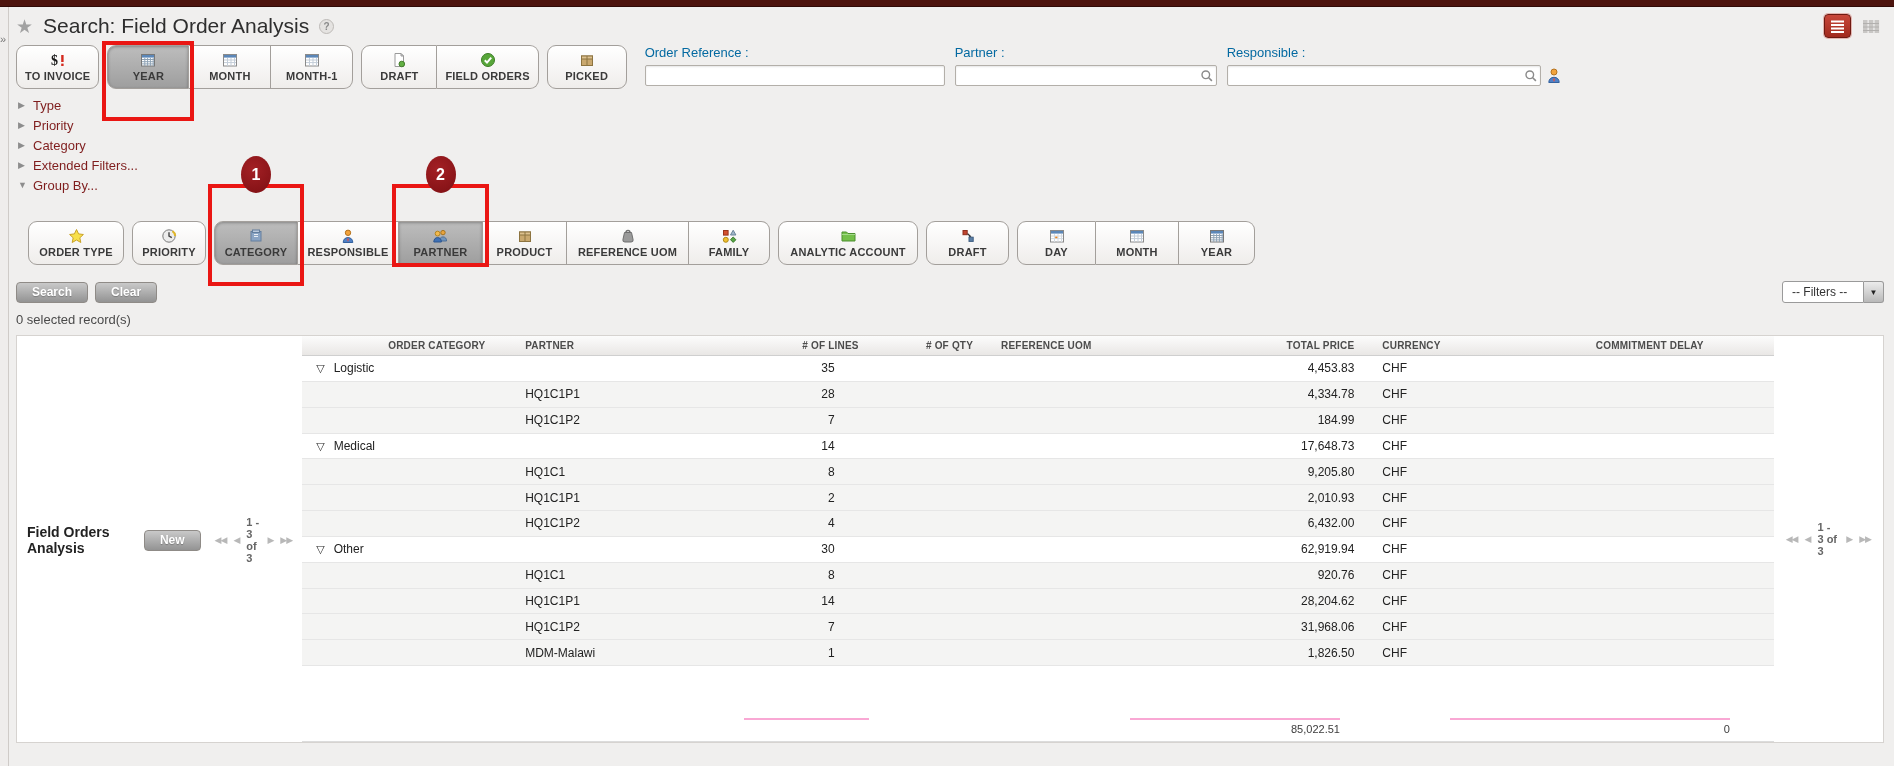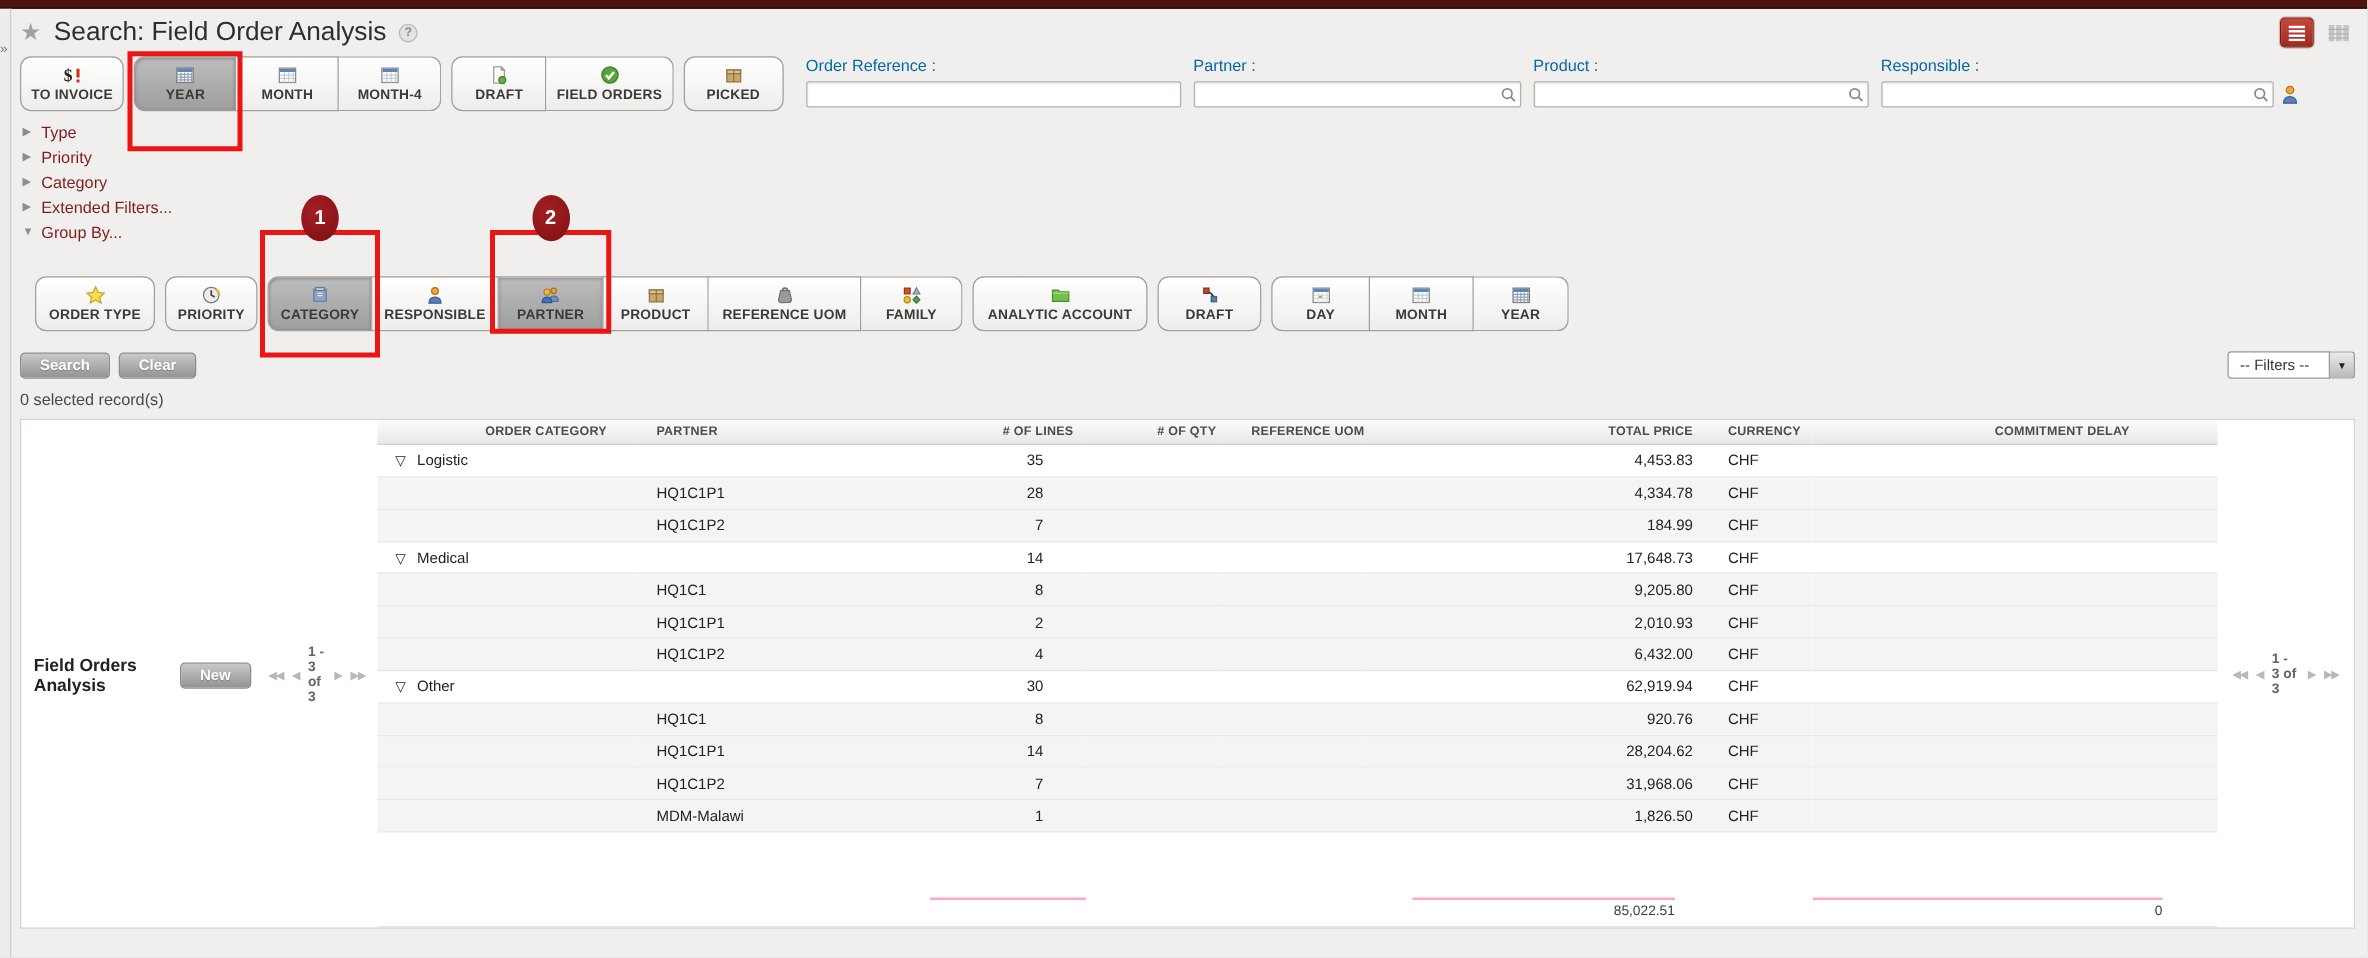--- a/index.html
+++ b/index.html
@@ -191,21 +191,21 @@
           <span class="lb">MONTH</span>
         </button>
         <button class="btn" style="min-width:82px">
           <svg width="16" height="16">
             <rect x="1.5" y="2.5" width="13" height="11.5" fill="#fff" stroke="#8a8a8a"></rect>
             <rect x="2" y="3" width="12" height="2.6" fill="#5b87b8"></rect>
             <g stroke="#c3cdd8">
                 <path d="M2 8h12M2 10.6h12M5.5 6v8M9 6v8M12.5 6v8"></path>
               </g>
           </svg>
-          <span class="lb">MONTH-4</span>
+          <span class="lb">MONTH-1</span>
         </button>
       </div>
       <span class="gap8"></span>
       <div class="bgroup">
         <button class="btn" style="min-width:76px">
           <svg width="16" height="16">
             <path d="M4 1.5h6l2.5 2.5v10.5H4z" fill="#fff" stroke="#9a9a9a"></path>
             <path d="M10 1.5l2.5 2.5H10z" fill="#dcdcdc" stroke="#9a9a9a"></path>
             <circle cx="10.8" cy="12" r="2.8" fill="#62b043" stroke="#447d2c"></circle>
           </svg>
@@ -231,30 +231,20 @@
 
       <div class="field" style="margin-left:18px">
         <span class="flabel">Order Reference :</span>
         <div class="iwrap" style="width:300px">
           <input style="">
         </div>
       </div>
       <div class="field">
         <span class="flabel">Partner :</span>
         <div class="iwrap" style="width:262px">
-          <input style="">
-          <svg class="mag" width="14" height="14">
-            <circle cx="5.8" cy="5.8" r="3.8" fill="none" stroke="#8a8a8a" stroke-width="1.4"></circle>
-            <path d="M8.7 8.7l3.2 3.2" stroke="#8a8a8a" stroke-width="1.6"></path>
-          </svg>
-        </div>
-      </div>
-      <div class="field">
-        <span class="flabel">Product :</span>
-        <div class="iwrap" style="width:268px">
           <input style="">
           <svg class="mag" width="14" height="14">
             <circle cx="5.8" cy="5.8" r="3.8" fill="none" stroke="#8a8a8a" stroke-width="1.4"></circle>
             <path d="M8.7 8.7l3.2 3.2" stroke="#8a8a8a" stroke-width="1.6"></path>
           </svg>
         </div>
       </div>
       <div class="field">
         <span class="flabel">Responsible :</span>
         <div class="resp-wrap">

